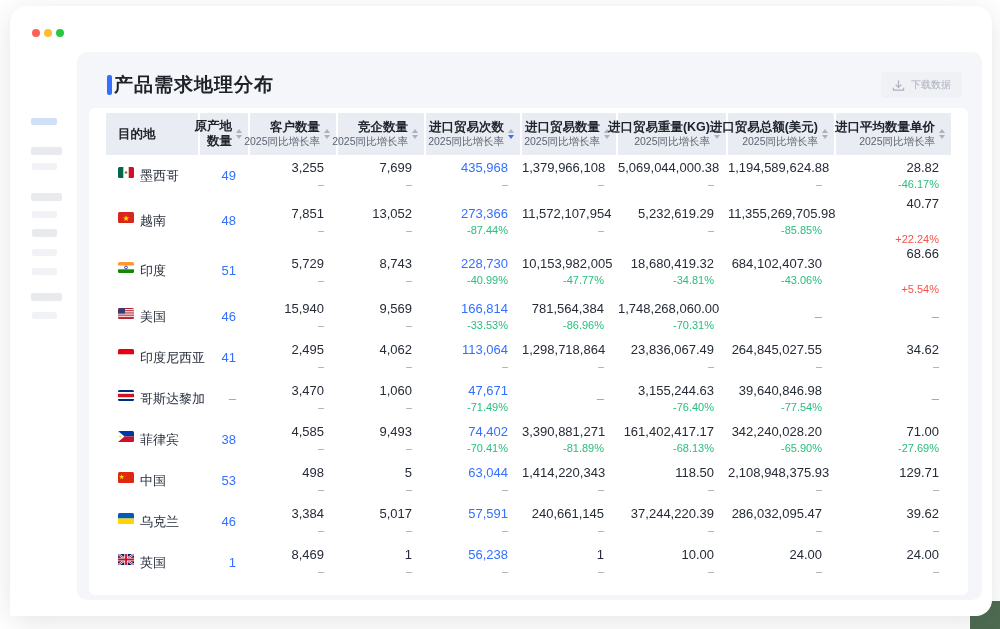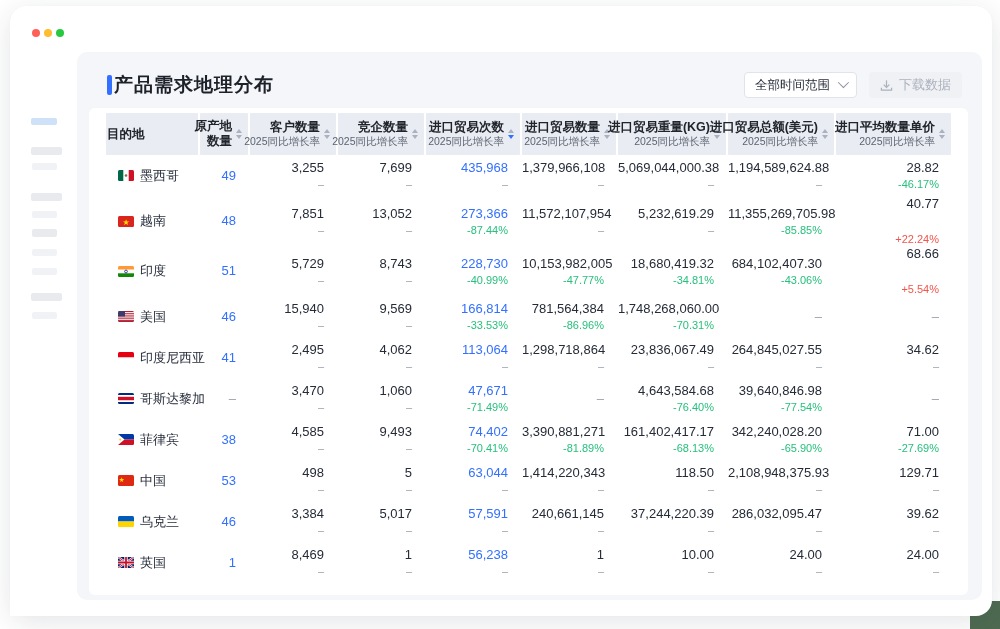--- a/index.html
+++ b/index.html
@@ -41,47 +41,47 @@
   .controls { display:flex; align-items:center; gap:12px; }
   .select {
     height:26px; display:flex; align-items:center; gap:8px; padding:0 10px;
     background:#fff; border:1px solid #e0e3ea; border-radius:4px;
     font-size:12.5px; color:#272e3b; cursor:pointer;
   }
   .chev { width:8px; height:8px; border-right:1.5px solid #8a919f; border-bottom:1.5px solid #8a919f; transform:rotate(45deg) translateY(-2px); margin-top:-3px; }
   .dl-btn {
     height:26px; display:flex; align-items:center; gap:6px; padding:0 11px;
     background:#eff1f5; border:none; border-radius:4px;
-    font-size:13px; color:#abb1bd; font-family:inherit; cursor:not-allowed;
+    font-size:10px; color:#abb1bd; font-family:inherit; cursor:not-allowed;
   }
   .dl-icon { width:13px; height:13px; }
 
   
   .card { margin:10px 14px 0 12px; background:#fff; border-radius:6px; padding:5px 15px 12px; }
   table { width:100%; table-layout:fixed; border-collapse:separate; border-spacing:2px 0; }
   thead th { background:#e9ecf2; height:42px; vertical-align:middle; font-weight:700; border-radius:1px; }
   .th-inner { display:flex; align-items:center; justify-content:flex-end; gap:4px; padding-right:6px; }
-  .th-inner.left { justify-content:flex-start; padding-left:1px; }
+  .th-inner.left { justify-content:flex-start; padding-left:12px; }
   .th-name { font-size:12.5px; color:#20242b; text-align:right; line-height:15px; white-space:nowrap; }
   .th-sub { font-size:10.5px; color:#5b6472; font-weight:400; text-align:right; line-height:13px; white-space:nowrap; }
   .carets { display:flex; flex-direction:column; align-items:center; gap:2px; }
   .caret-up { width:0; height:0; border-left:3.5px solid transparent; border-right:3.5px solid transparent; border-bottom:4.5px solid #aab1bf; }
   .caret-down { width:0; height:0; border-left:3.5px solid transparent; border-right:3.5px solid transparent; border-top:4.5px solid #aab1bf; }
   .caret-down.active { border-top-color:#3370ff; }
 
   tbody td { height:41px; vertical-align:middle; background:#fff; }
   td.num { text-align:right; padding-right:12px; }
   .cell-v { font-size:13px; color:#252b37; line-height:16px; }
   .cell-s { font-size:11px; line-height:14px; margin-top:1px; }
   .muted { color:#9aa0ab; }
   .neg { color:#27c07d; }
   .pos { color:#f5544b;margin-top:20px; }
   .link { color:#3370ff; }
   td.country-cell { padding-left:12px; }
-  .country { display:flex; align-items:center; gap:6px; font-size:13px; color:#272e3b; white-space:nowrap; }
+  .country { display:flex; gap:6px; font-size:13px; color:#272e3b; white-space:nowrap; }
   .flag { width:16px; height:11px; border-radius:1.5px; overflow:hidden; flex:0 0 auto; box-shadow:0 0 0 .5px rgba(0,0,0,.08) inset; }
   .flag svg { display:block; }
 </style>
 </head>
 <body>
 
 <div class="corner-accent"></div>
 
 <div class="window">
   <div class="traffic">
@@ -103,24 +103,20 @@
     <div class="skel light" style="left:22px; top:266px; width:25px; height:7px;"></div>
   </aside>
 
   <main class="panel">
     <div class="panel-header">
       <div class="title-wrap">
         <span class="title-bar" style="background: rgb(51, 112, 255);"></span>
         <h1 class="page-title">产品需求地理分布</h1>
       </div>
       <div class="controls">
-        <div class="select">
-          <span>全部时间范围</span>
-          <span class="chev"></span>
-        </div>
         <button class="dl-btn">
           <svg class="dl-icon" viewBox="0 0 14 14" fill="none" stroke="#abb1bd" stroke-width="1.3">
             <path d="M7 1.5 v7"></path>
               <path d="M4 6 l3 3 3-3"></path>
               <path d="M1.5 9.5 v2.5 h11 v-2.5"></path>
           </svg>
           <span>下载数据</span>
         </button>
       </div>
     </div>
@@ -501,21 +497,21 @@
                 <div class="cell-s muted">–</div>
               </td>
               <td class="num">
                 <div class="cell-v link">47,671</div>
                 <div class="cell-s neg">-71.49%</div>
               </td>
               <td class="num">
                 <div class="cell-v muted">–</div>
               </td>
               <td class="num">
-                <div class="cell-v ">4,643,584.68</div>
+                <div class="cell-v ">3,155,244.63</div>
                 <div class="cell-s neg">-76.40%</div>
               </td>
               <td class="num">
                 <div class="cell-v ">39,640,846.98</div>
                 <div class="cell-s neg">-77.54%</div>
               </td>
               <td class="num">
                 <div class="cell-v muted">–</div>
               </td>
             </tr>

